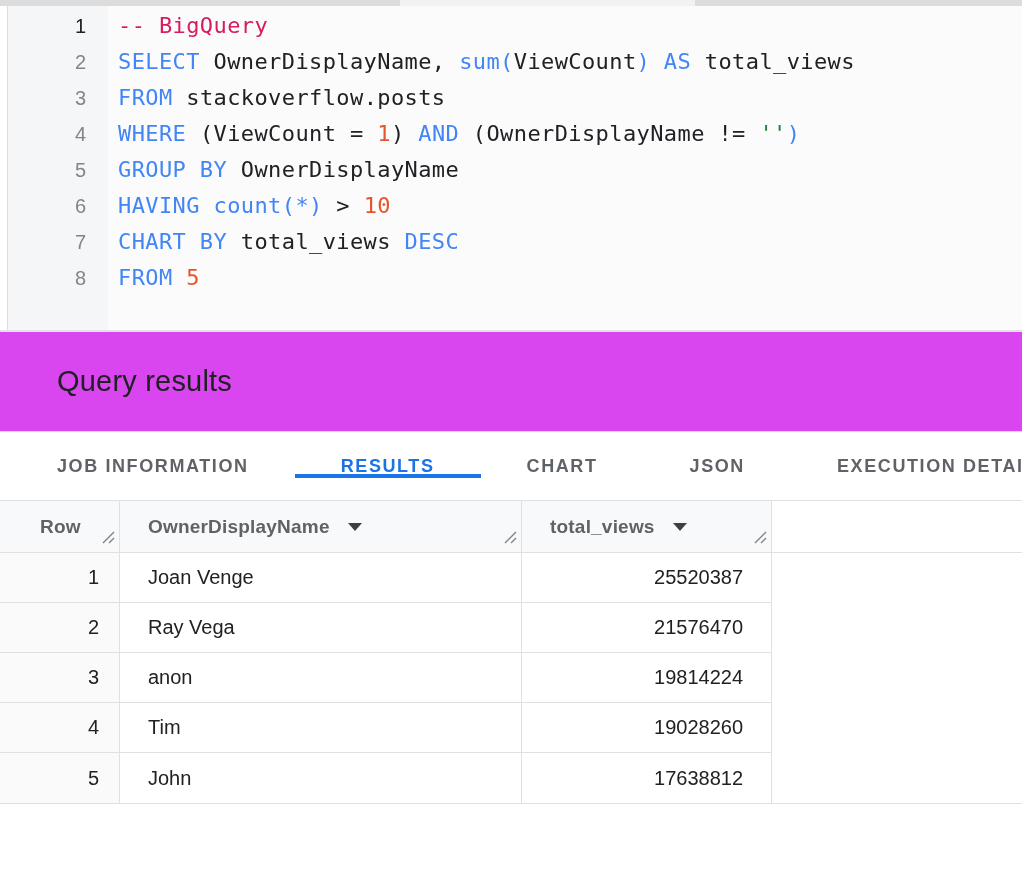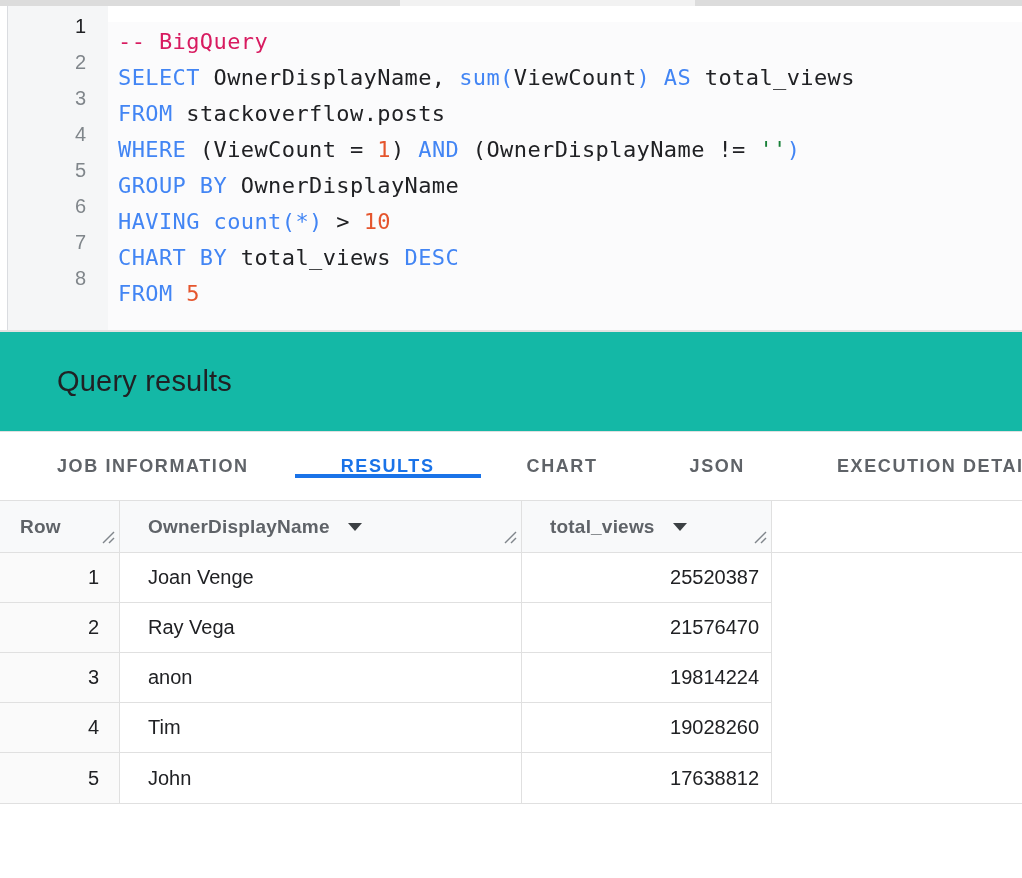--- a/index.html
+++ b/index.html
@@ -11,62 +11,62 @@
   .top-strip .seg-a{width:400px;background:#dcdcdc;}
   .top-strip .seg-b{width:295px;background:#f2f2f2;}
   .top-strip .seg-c{flex:1;background:#dcdcdc;}
 
   
   .editor{height:326px;box-sizing:border-box;border-bottom:2px solid #e2e2e2;display:flex;}
   .left-rail{width:8px;background:#fff;border-right:1px solid #dadce0;box-sizing:border-box;}
   .gutter{width:100px;background:#f5f6f7;padding:2px 22px 0 0;box-sizing:border-box;text-align:right;
           font-size:20px;line-height:36px;color:#80868b;}
   .gutter .ln.active{color:#202124;}
-  .code{flex:1;background:#fbfbfc;padding:2px 0 0 10px;overflow:hidden;margin-top:16px;}
+  .code{flex:1;background:#fbfbfc;padding:2px 0 0 10px;overflow:hidden;}
   .code-line{font-family:"DejaVu Sans Mono","Liberation Mono",monospace;font-size:22px;line-height:36px;
              letter-spacing:.4px;white-space:pre;color:var(--plain-code);}
   .tok-kw{color:var(--keyword);}
   .tok-comment{color:var(--comment);}
   .tok-num{color:var(--number-literal);}
   .tok-str{color:var(--string-literal);}
   .tok-plain{color:var(--plain-code);}
 
   
   .results-header{height:100px;box-sizing:border-box;border-bottom:1px solid var(--divider);
-                  display:flex;align-items:center;padding-left:57px;background:#14b8a6;}
+                  display:flex;align-items:center;padding-left:57px;background:#d946ef;}
   .results-header h1{margin:0;font-size:29px;font-weight:400;color:#202124;letter-spacing:.2px;}
 
   
   .tabbar{height:69px;box-sizing:border-box;border-bottom:1px solid var(--divider);
           display:flex;align-items:center;padding-left:11px;background:#fff;}
   .tab{position:relative;display:flex;align-items:center;padding:0 46px;font-size:18px;font-weight:700;
        letter-spacing:1.6px;color:var(--tab-inactive);white-space:nowrap;cursor:pointer;}
   .tab.active{color:var(--accent-blue);}
   .tab .inkbar{display:none;position:absolute;left:0;right:0;bottom:-1px;height:4px;background:var(--accent-blue);}
   .tab.active .inkbar{display:block;}
 
   
   .thead{display:flex;height:52px;box-sizing:border-box;border-bottom:1px solid var(--divider);}
   .th{position:relative;display:flex;align-items:center;box-sizing:border-box;background:var(--header-bg);
       border-right:1px solid var(--divider);font-size:19px;font-weight:700;color:#5f6368;letter-spacing:.2px;}
-  .th-row{width:120px;padding-left:20px;}
+  .th-row{width:120px;padding-left:40px;}
   .th-owner{width:402px;padding-left:28px;}
   .th-views{width:250px;padding-left:28px;}
   .th-filler{flex:1;background:#fff;border-right:none;}
   .caret{width:0;height:0;border-left:7px solid transparent;border-right:7px solid transparent;
          border-top:8px solid #3c4043;margin-left:18px;cursor:pointer;}
   .resize-handle{position:absolute;right:4px;bottom:3px;cursor:col-resize;}
 
   .trow{display:flex;height:50px;box-sizing:border-box;}
   .td{display:flex;align-items:center;box-sizing:border-box;font-size:20px;color:#202124;
       border-bottom:1px solid var(--divider);background:#fff;}
   .td-num{width:120px;justify-content:flex-end;padding-right:20px;background:#fafafa;
           border-right:1px solid var(--divider);}
   .td-owner{width:402px;padding-left:28px;border-right:1px solid var(--divider);}
-  .td-views{width:250px;justify-content:flex-end;padding-right:12px;border-right:1px solid var(--divider);}
+  .td-views{width:250px;justify-content:flex-end;padding-right:28px;border-right:1px solid var(--divider);}
   .td-filler{flex:1;border-bottom:none;border-right:none;}
   .tbody .trow:last-child .td{border-bottom:none;}
   .table-bottom-border{height:1px;background:var(--divider);width:100%;}
 </style>
 </head>
 <body>
 
 <div class="screen">
 
   <div class="top-strip">

